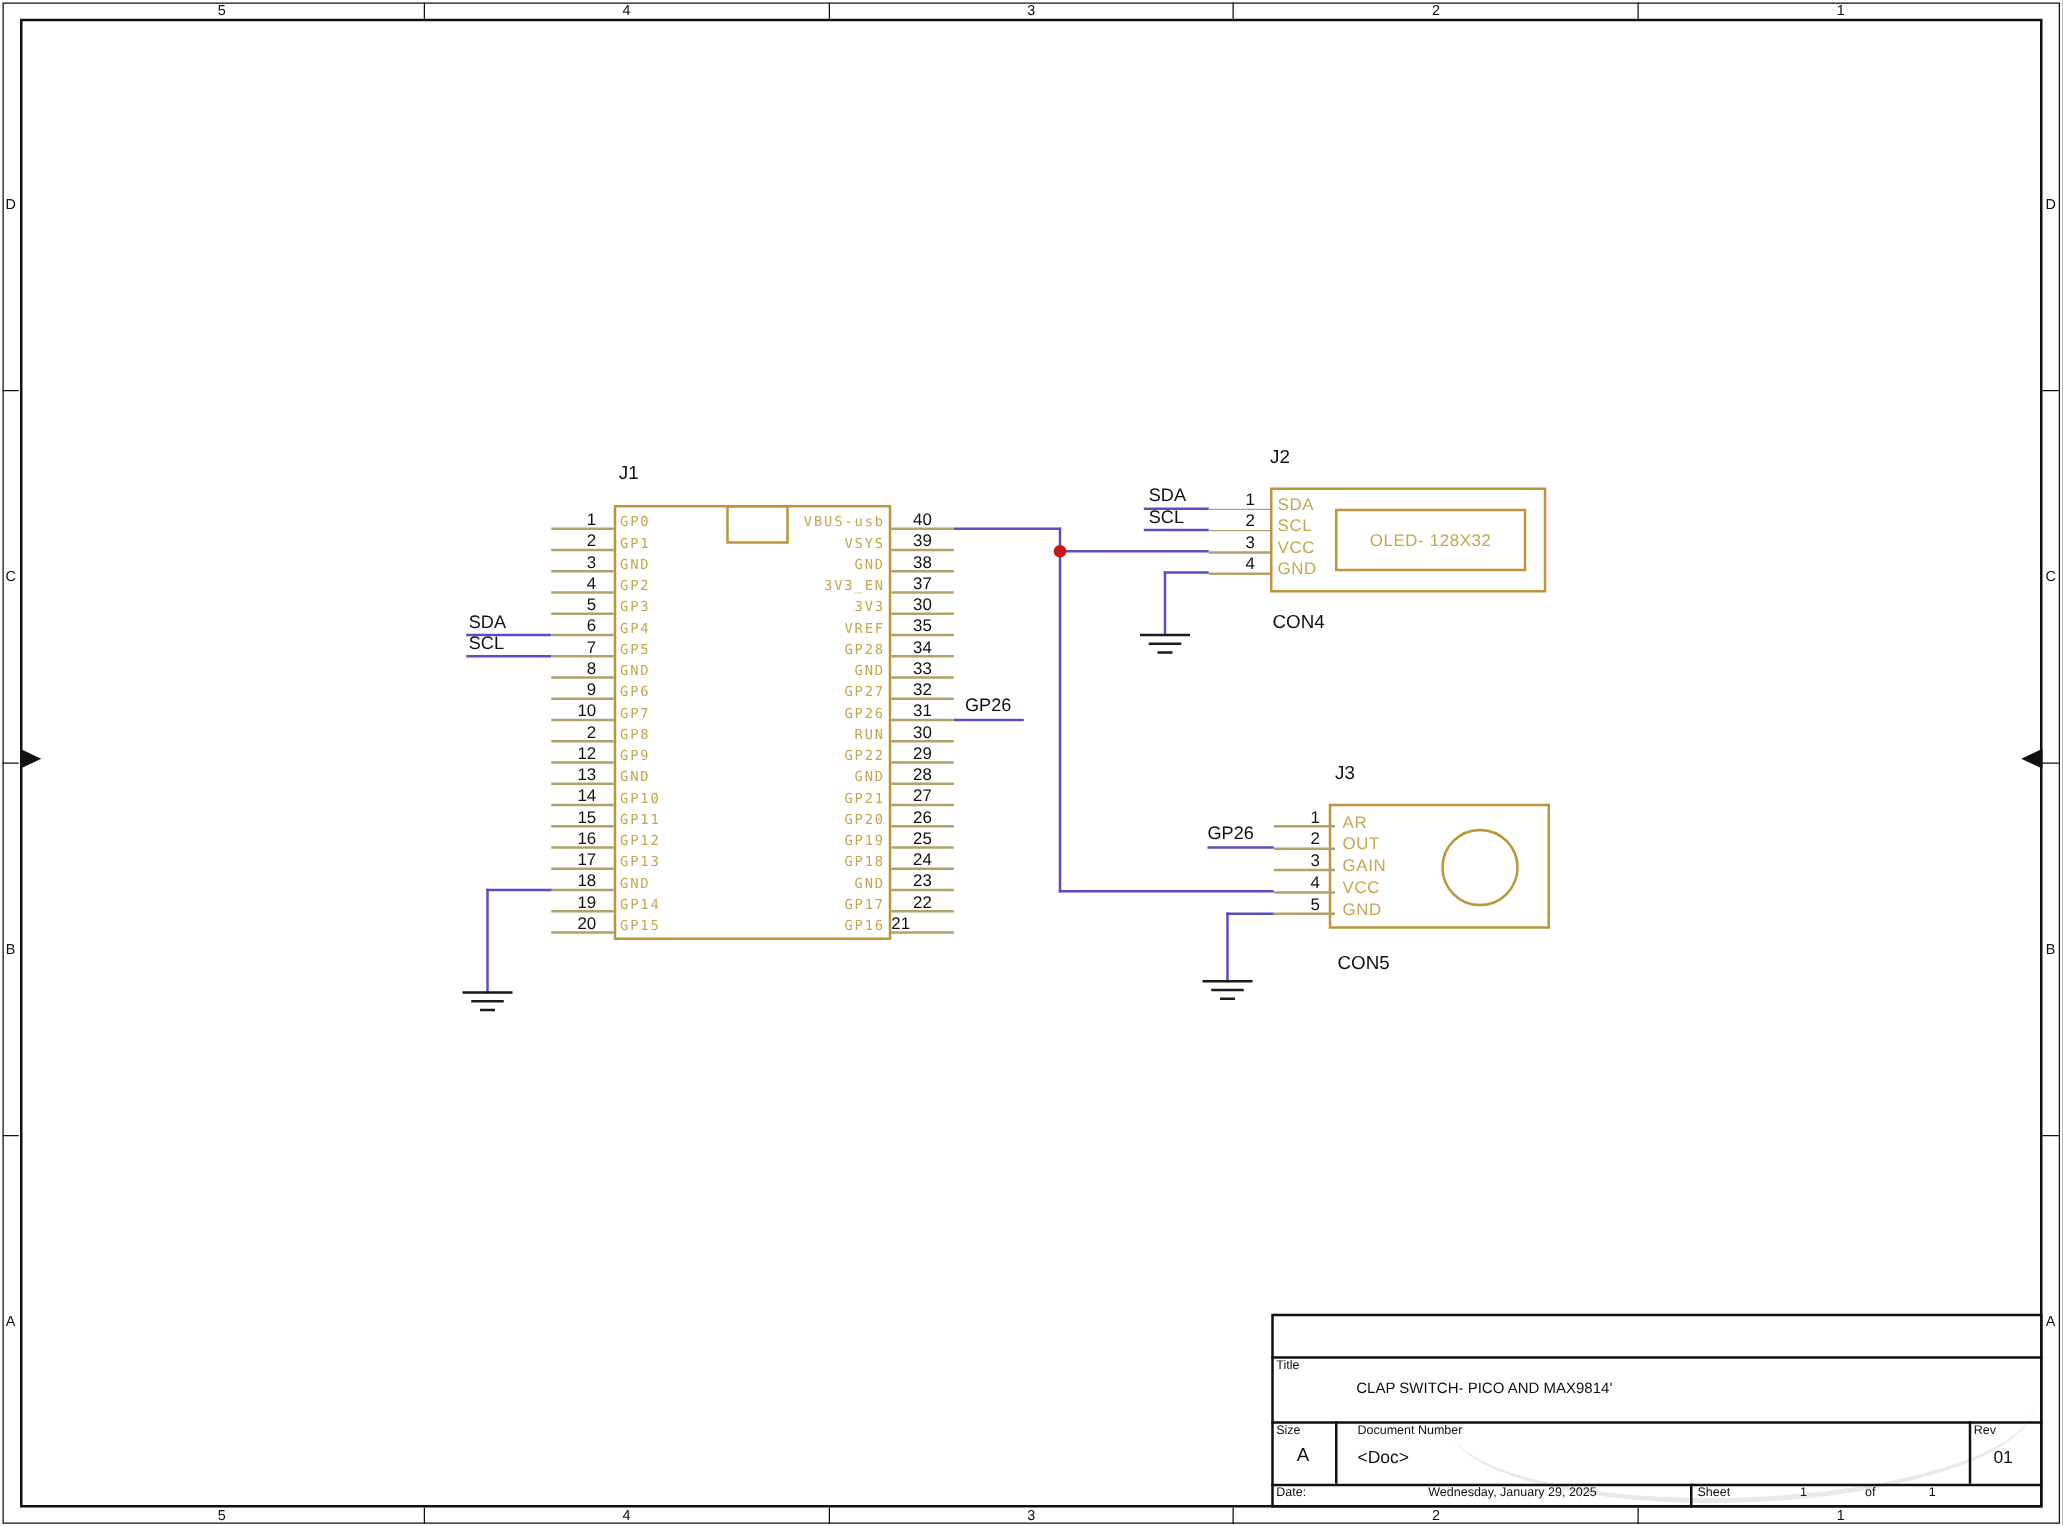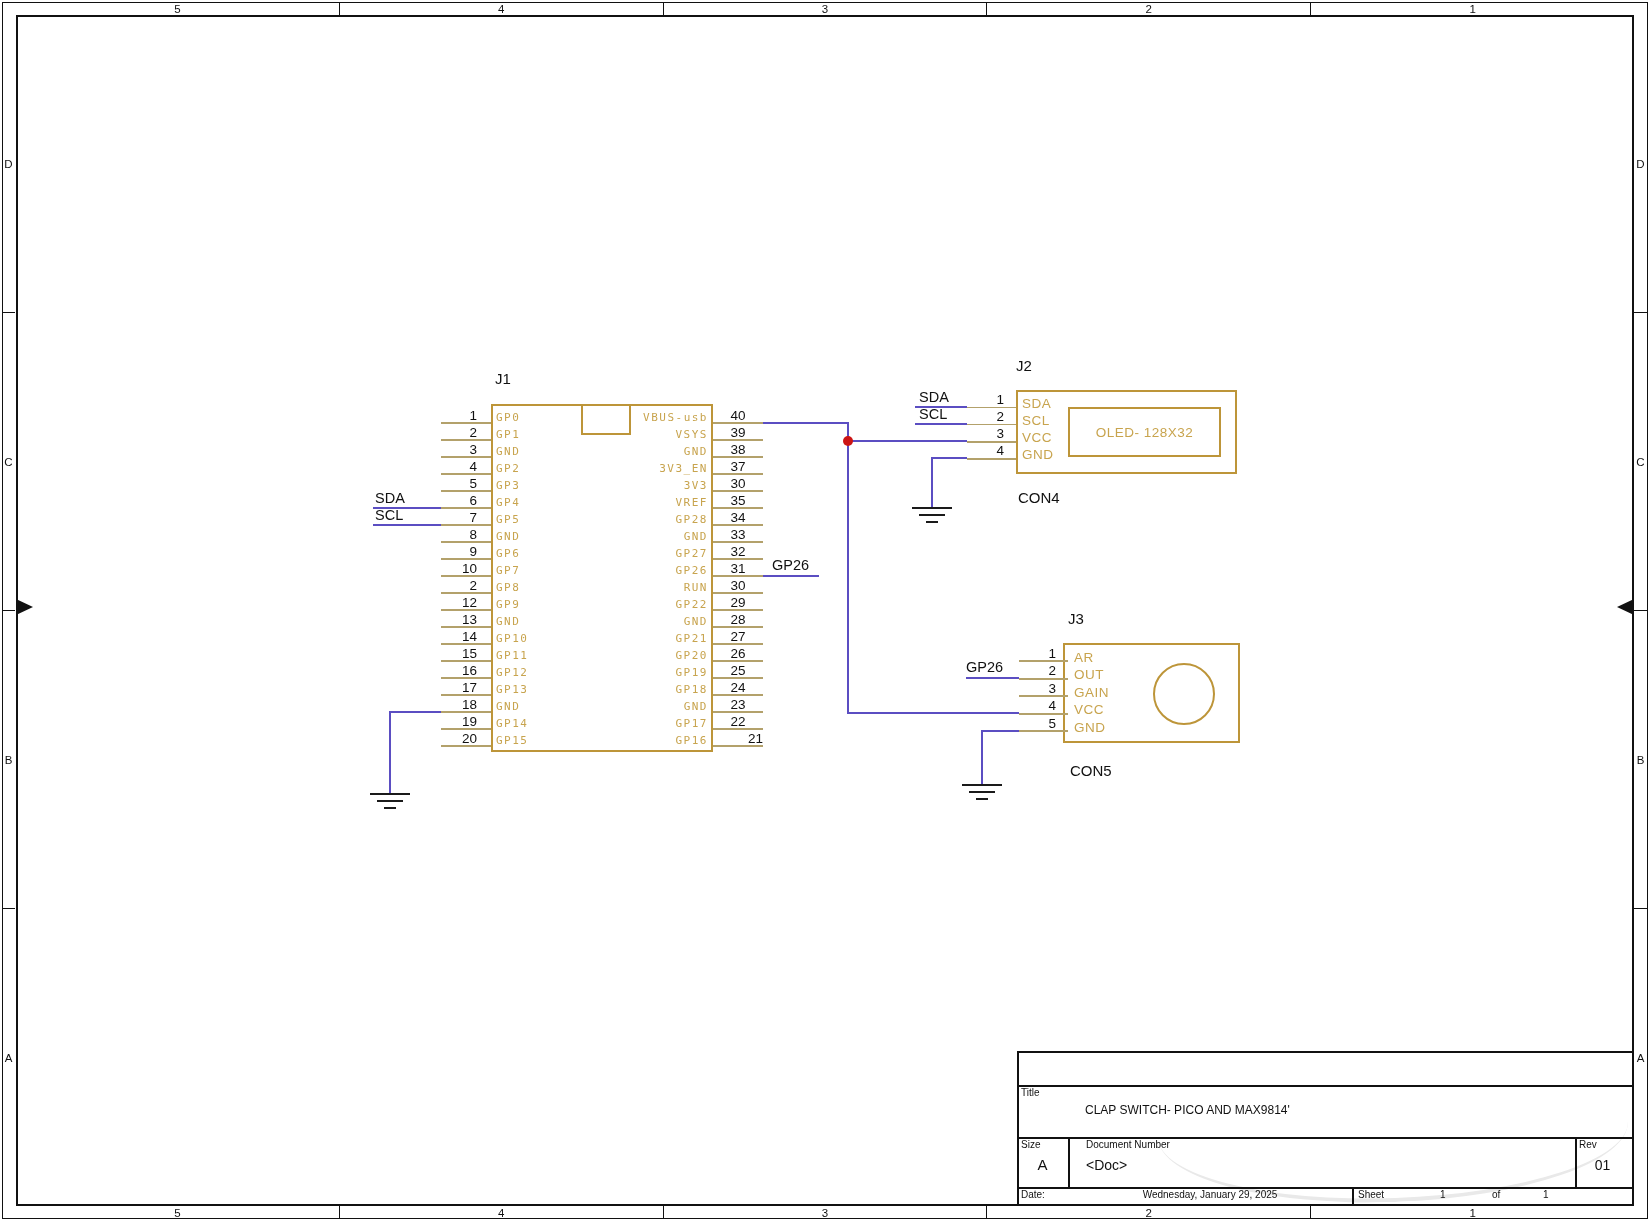--- a/index.html
+++ b/index.html
@@ -292,21 +292,21 @@
       <span class="pnum" style="left:0;width:50px;text-align:center;">23</span>
       <span class="pname mono" style="right:55px;text-align:right;">GND</span>
     </div>
       <div class="pinrow" style="height:17px;">
       <span class="stub" style="left:0;width:50px;"></span>
       <span class="pnum" style="left:0;width:50px;text-align:center;">22</span>
       <span class="pname mono" style="right:55px;text-align:right;">GP17</span>
     </div>
       <div class="pinrow" style="height:17px;">
       <span class="stub" style="left:0;width:50px;"></span>
-      <span class="pnum" style="left:0;width:50px;text-align:right;">21</span>
+      <span class="pnum" style="left:0;width:50px;text-align:left;">21</span>
       <span class="pname mono" style="right:55px;text-align:right;">GP16</span>
     </div>
     </div>
 
   <div class="abs ref-label" style="left:1016px;top:357px;">J2</div>
   <div class="abs comp-box" style="left:1016px;top:390px;width:221px;height:84px;"></div>
   <div class="abs comp-box" style="left:1068px;top:407px;width:153px;height:50px;display:flex;align-items:center;justify-content:center;font-size:13.5px;color:var(--c-pin-text,#C8A44E);letter-spacing:0.5px;">OLED- 128X32</div>
   <div class="abs pincol" style="left:967px;top:390px;width:49px;">
 
   <div class="pinrow" style="height:17.2px;">

